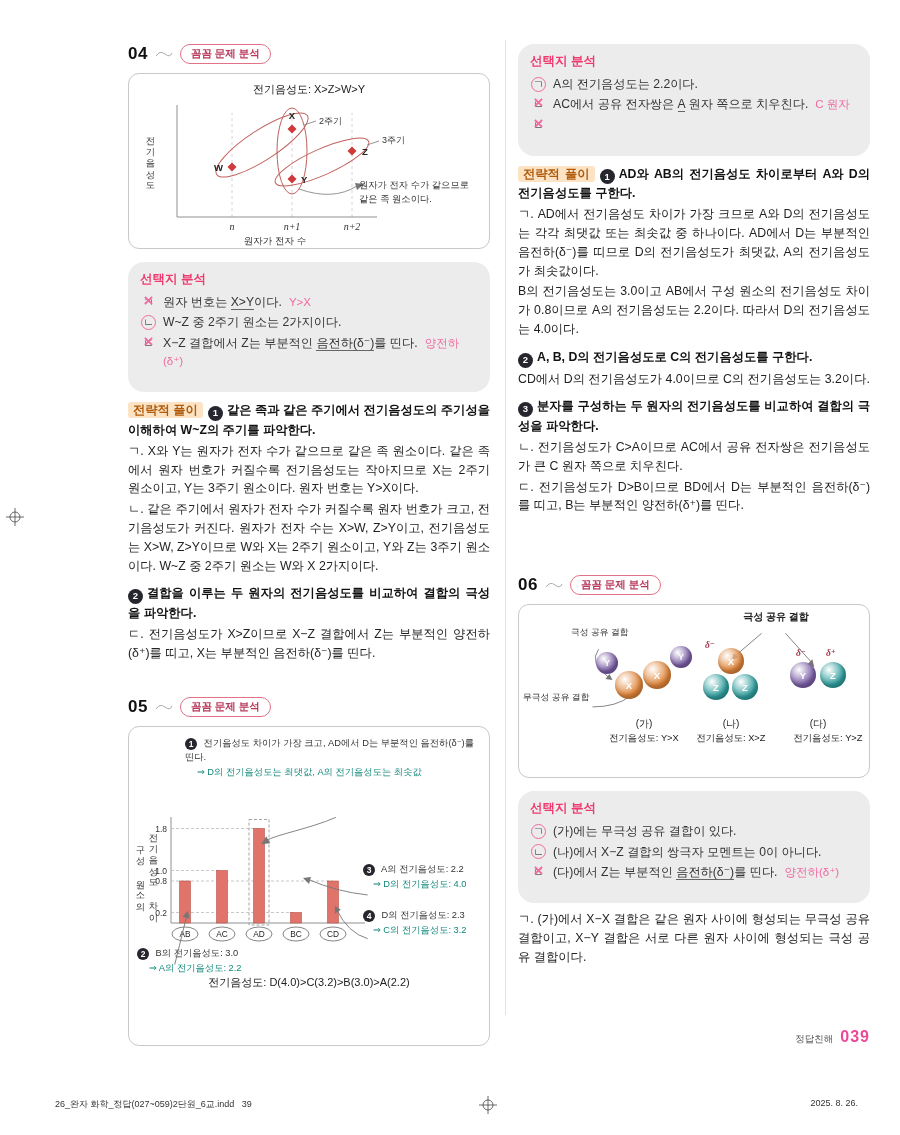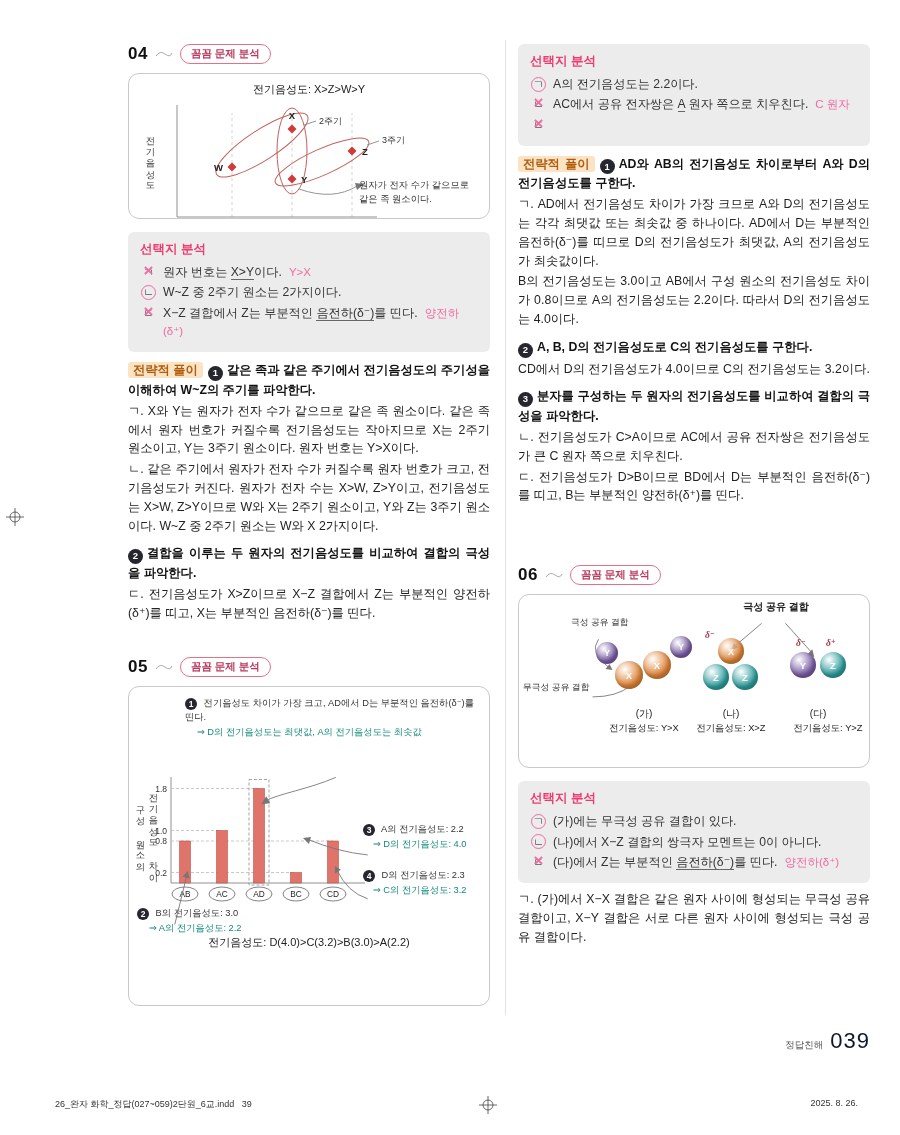--- a/index.html
+++ b/index.html
@@ -9,21 +9,21 @@
   .col{position:absolute;top:44px}
   .col-left{left:128px;width:362px}
   .col-right{left:518px;width:352px}
 
   .prob-head{display:flex;align-items:center;gap:7px;margin-bottom:9px}
   .prob-num{font-size:17px;font-weight:bold;color:#111;letter-spacing:.5px}
   .badge{border:1.5px solid #e27288;color:#b9395c;font-size:10.5px;font-weight:bold;
          padding:2px 10px;border-radius:11px;background:#fff;white-space:nowrap}
 
   .fig-box{border:1.2px solid #c9c9c9;border-radius:11px;background:#fff;position:relative;overflow:hidden}
-  .fig04{height:146px}
+  .fig04{height:176px}
   .fig04-title{text-align:center;font-size:11px;color:#222;margin-top:8px}
   .fig04 svg{display:block;margin:2px 0 0 8px}
   .vlabel{position:absolute;writing-mode:vertical-lr;text-orientation:upright;
           font-size:9.3px;color:#333;letter-spacing:2px;line-height:1}
   .fig-note{position:absolute;font-size:9.3px;line-height:1.5;color:#333}
   .fig-note .n-result{color:#12897b;padding-left:12px;margin-top:1px}
 
   .axis{stroke:#909090;stroke-width:1}
   .grid line{stroke:#c9c9c9;stroke-dasharray:3,3;stroke-width:.8}
   .grp{fill:none;stroke:#c0605c;stroke-width:1}
@@ -38,21 +38,21 @@
   .bar{stroke:#b95048;stroke-width:.6}
   .catoval{fill:#fff;stroke:#777;stroke-width:.9}
   .catlab{font-size:8.3px;fill:#222}
   .hibox{fill:none;stroke:#999;stroke-dasharray:3,2;stroke-width:.9}
   .fig-overlay{position:absolute;left:0;top:0;width:100%;height:100%;pointer-events:none}
   .arrow{stroke:#777;stroke-width:.9;fill:none}
   .ahead{fill:#777;stroke:none}
   .fig05{height:320px;margin-top:2px}
   .fig05-bottom{position:absolute;left:0;right:0;top:248px;text-align:center;font-size:11px;color:#222}
 
-  .choice-box{background:#ececec;border-radius:6px;padding:9px 12px 10px;margin-top:13px}
+  .choice-box{background:#ececec;border-radius:16px;padding:9px 12px 20px;margin-top:13px}
   .choice-title{color:#ef3a70;font-weight:bold;font-size:12.5px;margin-bottom:5px}
   .choice-item{display:flex;align-items:flex-start;margin:2px 0;font-size:12.2px;line-height:1.5;color:#333}
   .choice-marker{position:relative;flex:0 0 17px;width:17px;height:18px;margin-right:6px;text-align:center}
   .m-letter{font-size:11px;color:#555;line-height:18px}
   .m-overlay{position:absolute;left:0;top:0;width:17px;height:17px}
   .wrong .m-overlay{color:#ef6ba0;font-size:17px;line-height:16px;font-weight:bold}
   .correct .m-overlay{border:1.6px solid #ef6ba0;border-radius:50%;width:15px;height:15px;left:1px;top:1.5px}
   .choice-text .u-mark{border-bottom:1px solid #666}
   .choice-text .correction{color:#ef6ba0;margin-left:7px;font-size:11.5px}
 
@@ -70,21 +70,21 @@
   .f6-label{position:absolute;font-size:8.8px;color:#333;white-space:nowrap}
   .atom{position:absolute;border-radius:50%;display:flex;align-items:center;justify-content:center;
         color:#fff;font-weight:bold;font-size:9.5px;box-shadow:inset -2px -3px 5px rgba(0,0,0,.28)}
   .delta{position:absolute;font-size:9.5px;font-style:italic;font-weight:bold;
          font-family:"Liberation Serif","DejaVu Serif",serif;color:#a03545}
   .f6-caption{position:absolute;width:80px;text-align:center;font-size:10px;color:#222}
   .f6-en{position:absolute;width:80px;text-align:center;font-size:9.3px;color:#222}
 
   .page-footer{position:absolute;right:30px;top:1028px;display:flex;align-items:baseline;gap:7px}
   .pf-brand{font-size:9.5px;color:#555}
-  .pf-num{font-size:22px;font-weight:normal;color:#0f172a;letter-spacing:1px}
+  .pf-num{font-size:16px;font-weight:bold;color:#ec4899;letter-spacing:1px}
   .print-info{position:absolute;left:0;top:1098px;width:100%;font-size:9px;color:#333}
   .pi-left{position:absolute;left:55px;top:0;white-space:pre}
   .pi-right{position:absolute;right:42px;top:0}
   .regmark{position:absolute}
   .regmark line{stroke:#444;stroke-width:.8}
   .regmark circle{stroke:#444;stroke-width:.8;fill:none}
 </style>
 </head>
 <body>
 

